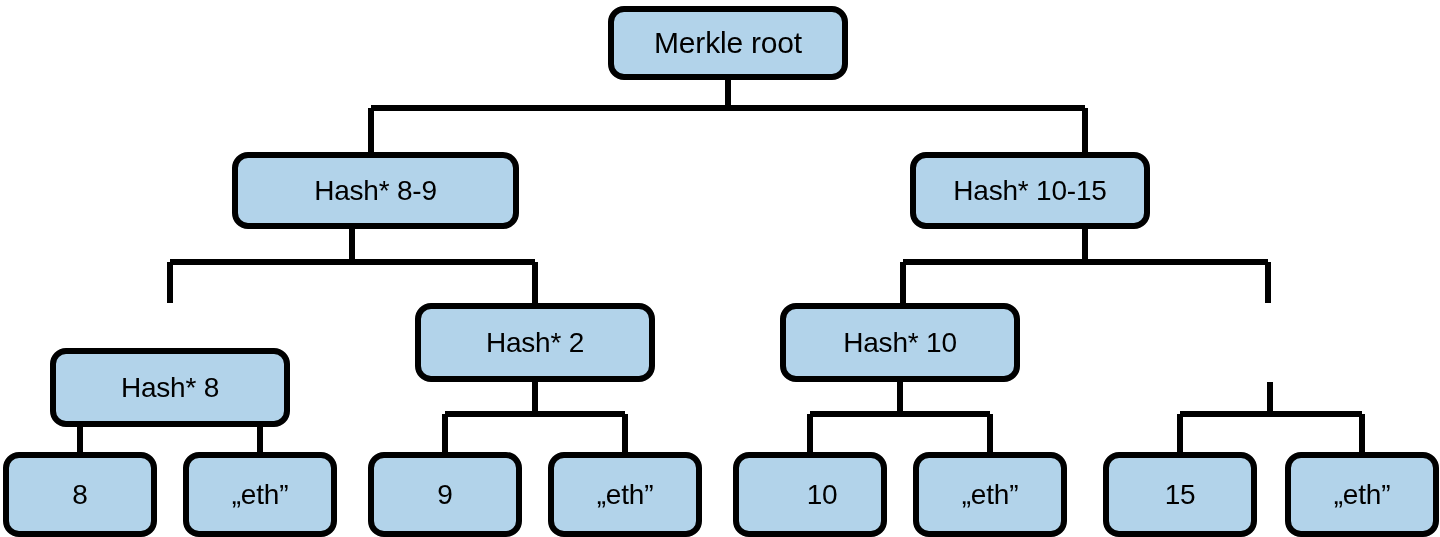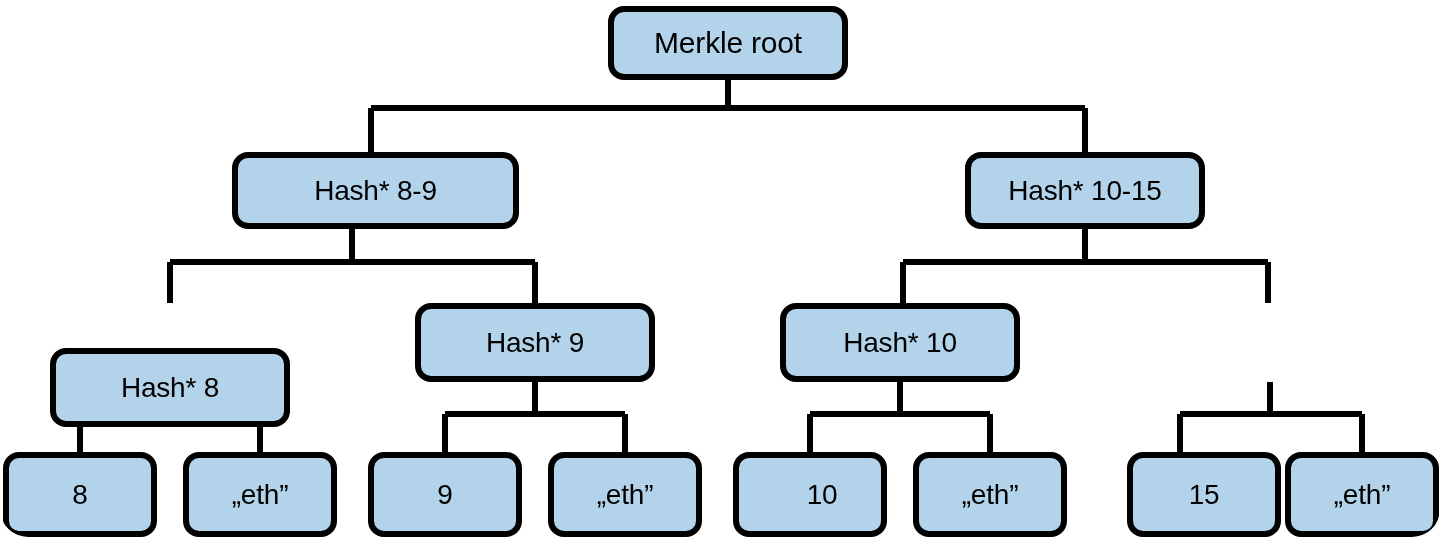--- a/index.html
+++ b/index.html
@@ -10,21 +10,20 @@
   }
   body {
     font-family: "Liberation Sans", sans-serif;
   }
   #diagram-canvas {
     position: relative;
     width: 1440px;
     height: 537px;
     background: #ffffff;
     overflow: hidden;
-    border-radius: 28px;
   }
   #tree-svg {
     position: absolute;
     top: 0;
     left: 0;
     width: 1440px;
     height: 537px;
     display: block;
   }
   .edge-line {
@@ -83,29 +82,29 @@
     <path class="edge-line" d="M 1270 382 L 1270 414 M 1180 414 L 1362 414 M 1180 414 L 1180 452 M 1362 414 L 1362 452"></path>
   </svg>
 
   <div class="node-box level-root" style="left:608px; top:6px; width:240px; height:74px;">
     <span class="node-label">Merkle root</span>
   </div>
 
   <div class="node-box level-inner" style="left:232px; top:152px; width:287px; height:77px;">
     <span class="node-label">Hash* 8-9</span>
   </div>
-  <div class="node-box level-inner" style="left:965px; top:152px; width:240px; height:77px;">
+  <div class="node-box level-inner" style="left:910px; top:152px; width:240px; height:77px;">
     <span class="node-label">Hash* 10-15</span>
   </div>
 
   <div class="node-box level-hash" style="left:50px; top:303px; width:240px; height:79px;margin-top:45px;">
     <span class="node-label">Hash* 8</span>
   </div>
   <div class="node-box level-hash" style="left:415px; top:303px; width:240px; height:79px;">
-    <span class="node-label">Hash* 9</span>
+    <span class="node-label">Hash* 2</span>
   </div>
   <div class="node-box level-hash" style="left:780px; top:303px; width:240px; height:79px;">
     <span class="node-label">Hash* 10</span>
   </div>
 
   <div class="node-box level-leaf leaf-clipped" style="left:3px; top:452px; width:154px; height:85px;">
     <span class="node-label">8</span>
   </div>
   <div class="node-box level-leaf leaf-clipped" style="left:183px; top:452px; width:154px; height:85px;">
     <span class="node-label">„eth”</span>
@@ -115,20 +114,20 @@
   </div>
   <div class="node-box level-leaf leaf-clipped" style="left:548px; top:452px; width:154px; height:85px;">
     <span class="node-label">„eth”</span>
   </div>
   <div class="node-box level-leaf leaf-clipped" style="left:733px; top:452px; width:154px; height:85px;padding-left:24px;">
     <span class="node-label">10</span>
   </div>
   <div class="node-box level-leaf leaf-clipped" style="left:913px; top:452px; width:154px; height:85px;">
     <span class="node-label">„eth”</span>
   </div>
-  <div class="node-box level-leaf leaf-clipped" style="left:1103px; top:452px; width:154px; height:85px;margin-left:24px;">
+  <div class="node-box level-leaf leaf-clipped" style="left:1103px; top:452px; width:154px; height:85px;">
     <span class="node-label">15</span>
   </div>
   <div class="node-box level-leaf leaf-clipped" style="left:1285px; top:452px; width:154px; height:85px;">
     <span class="node-label">„eth”</span>
   </div>
 
 </div>
 
 </body></html>

